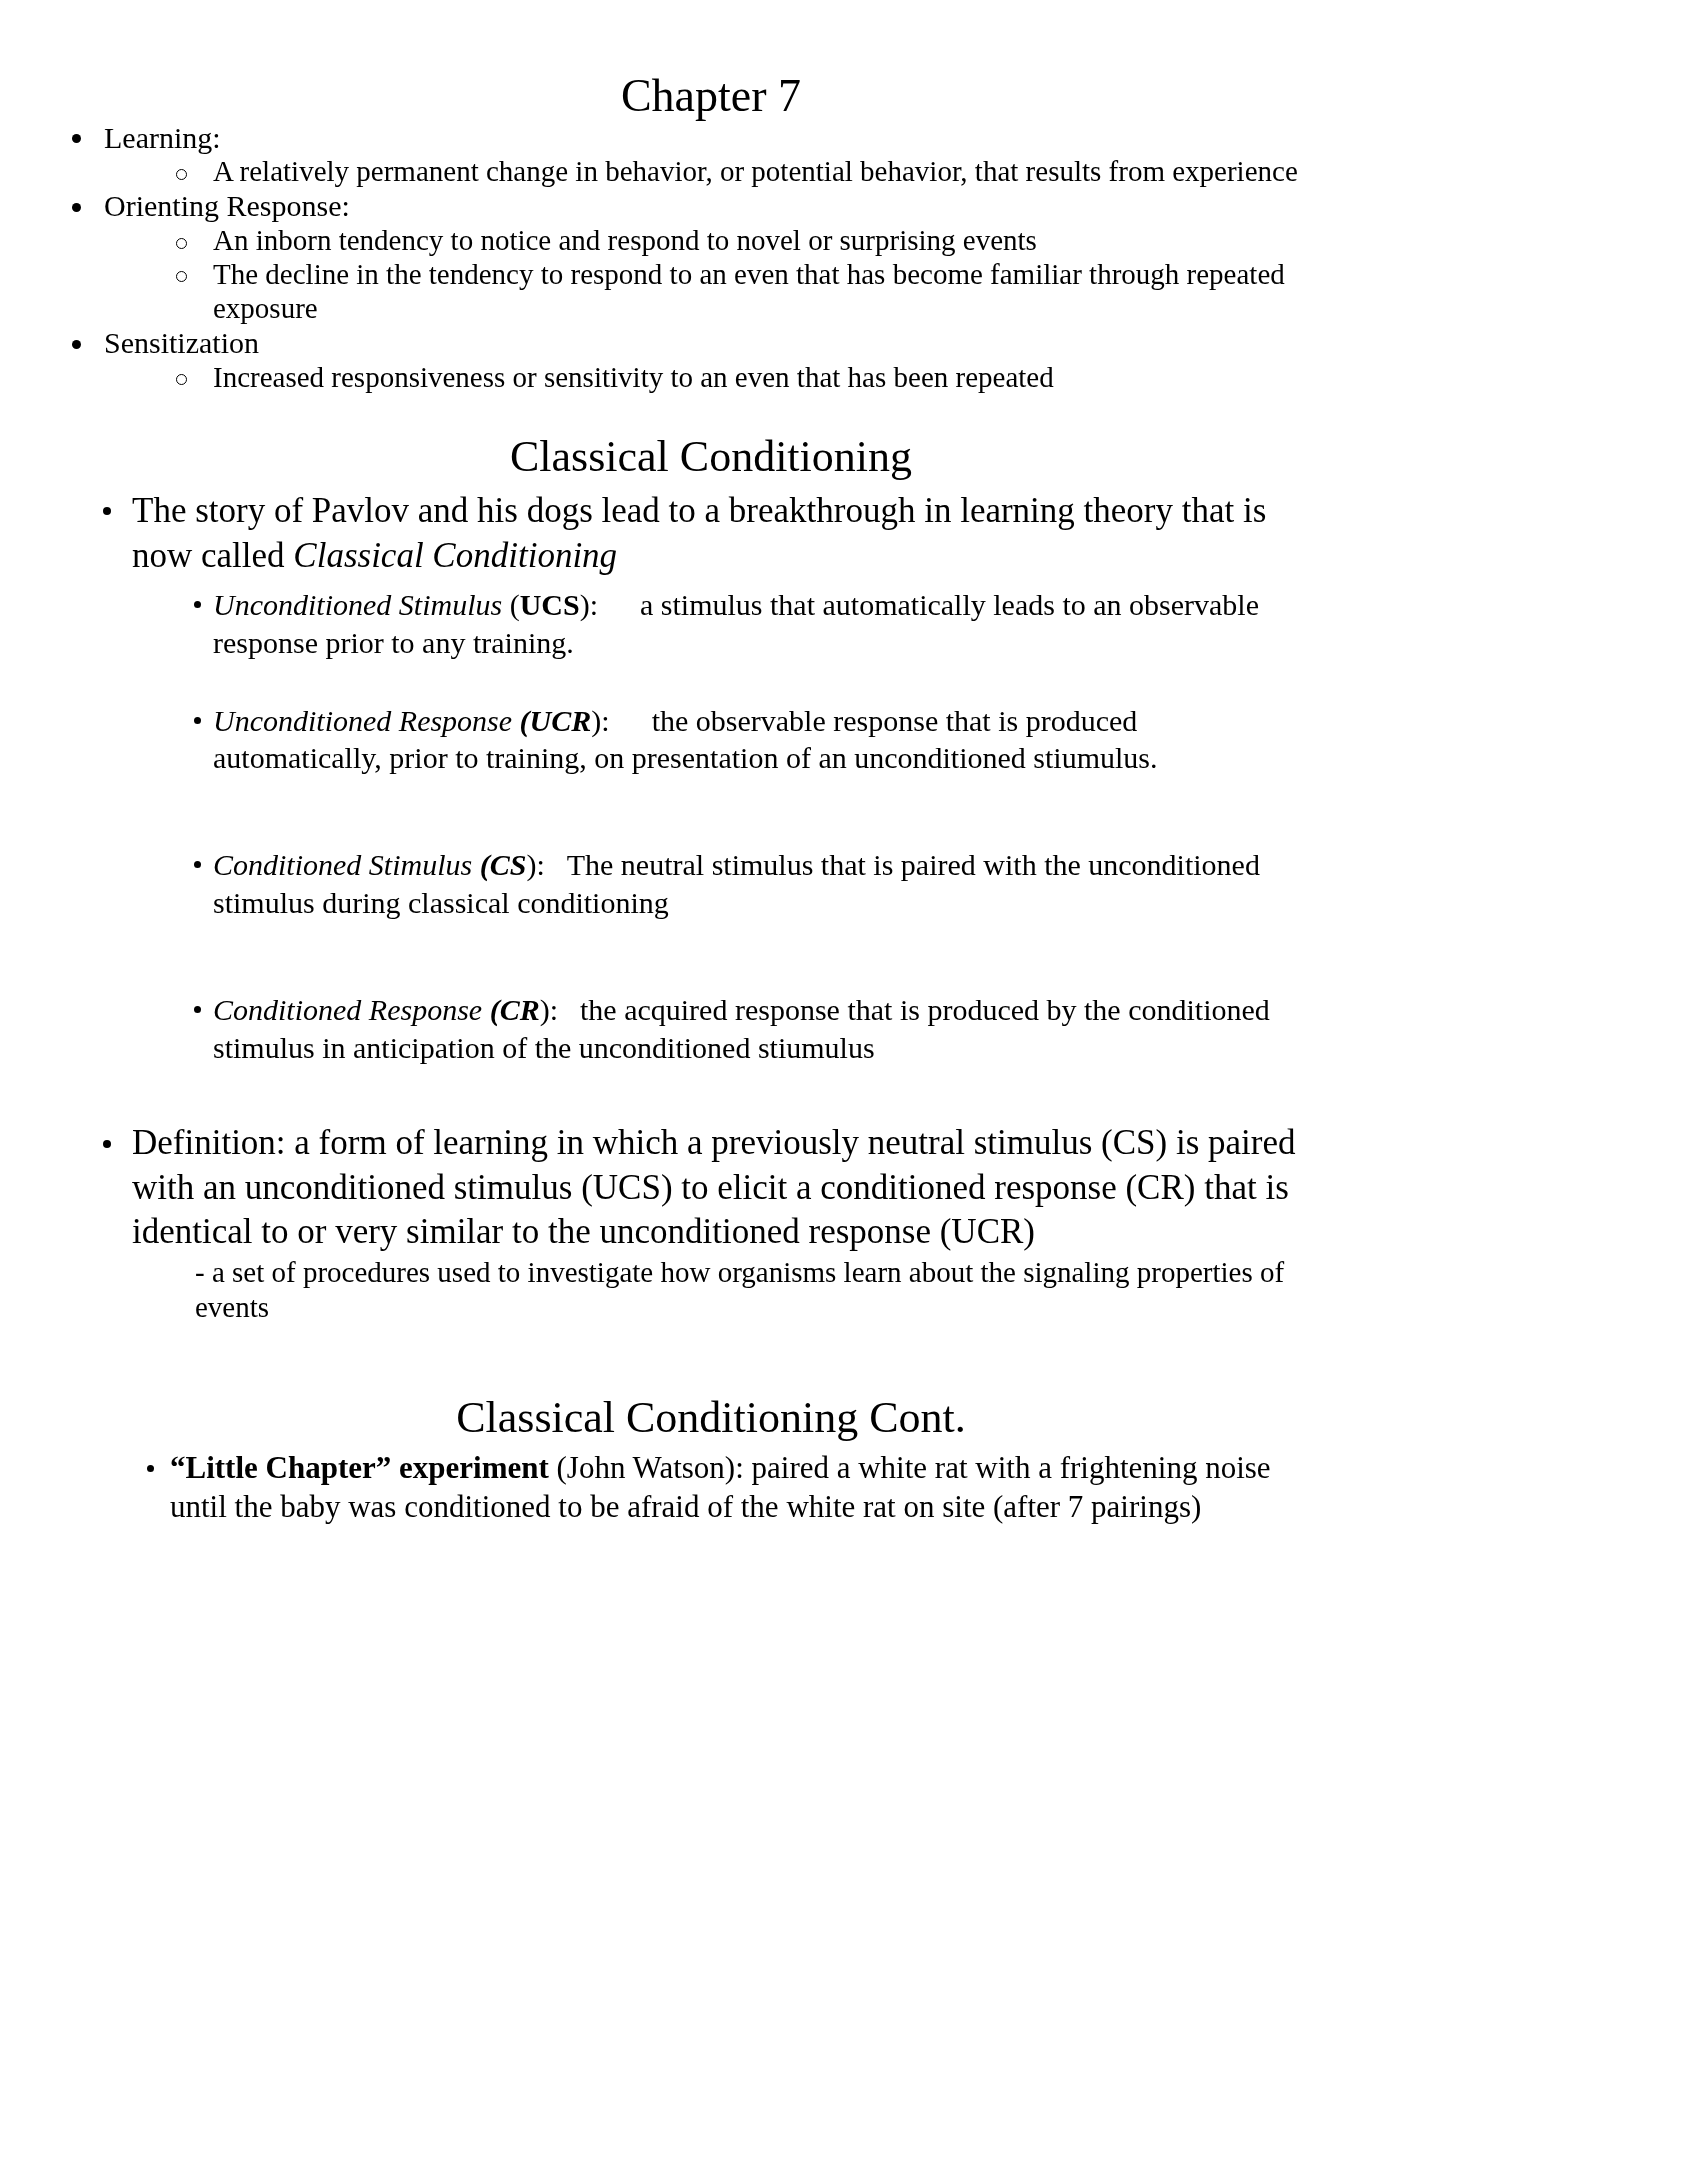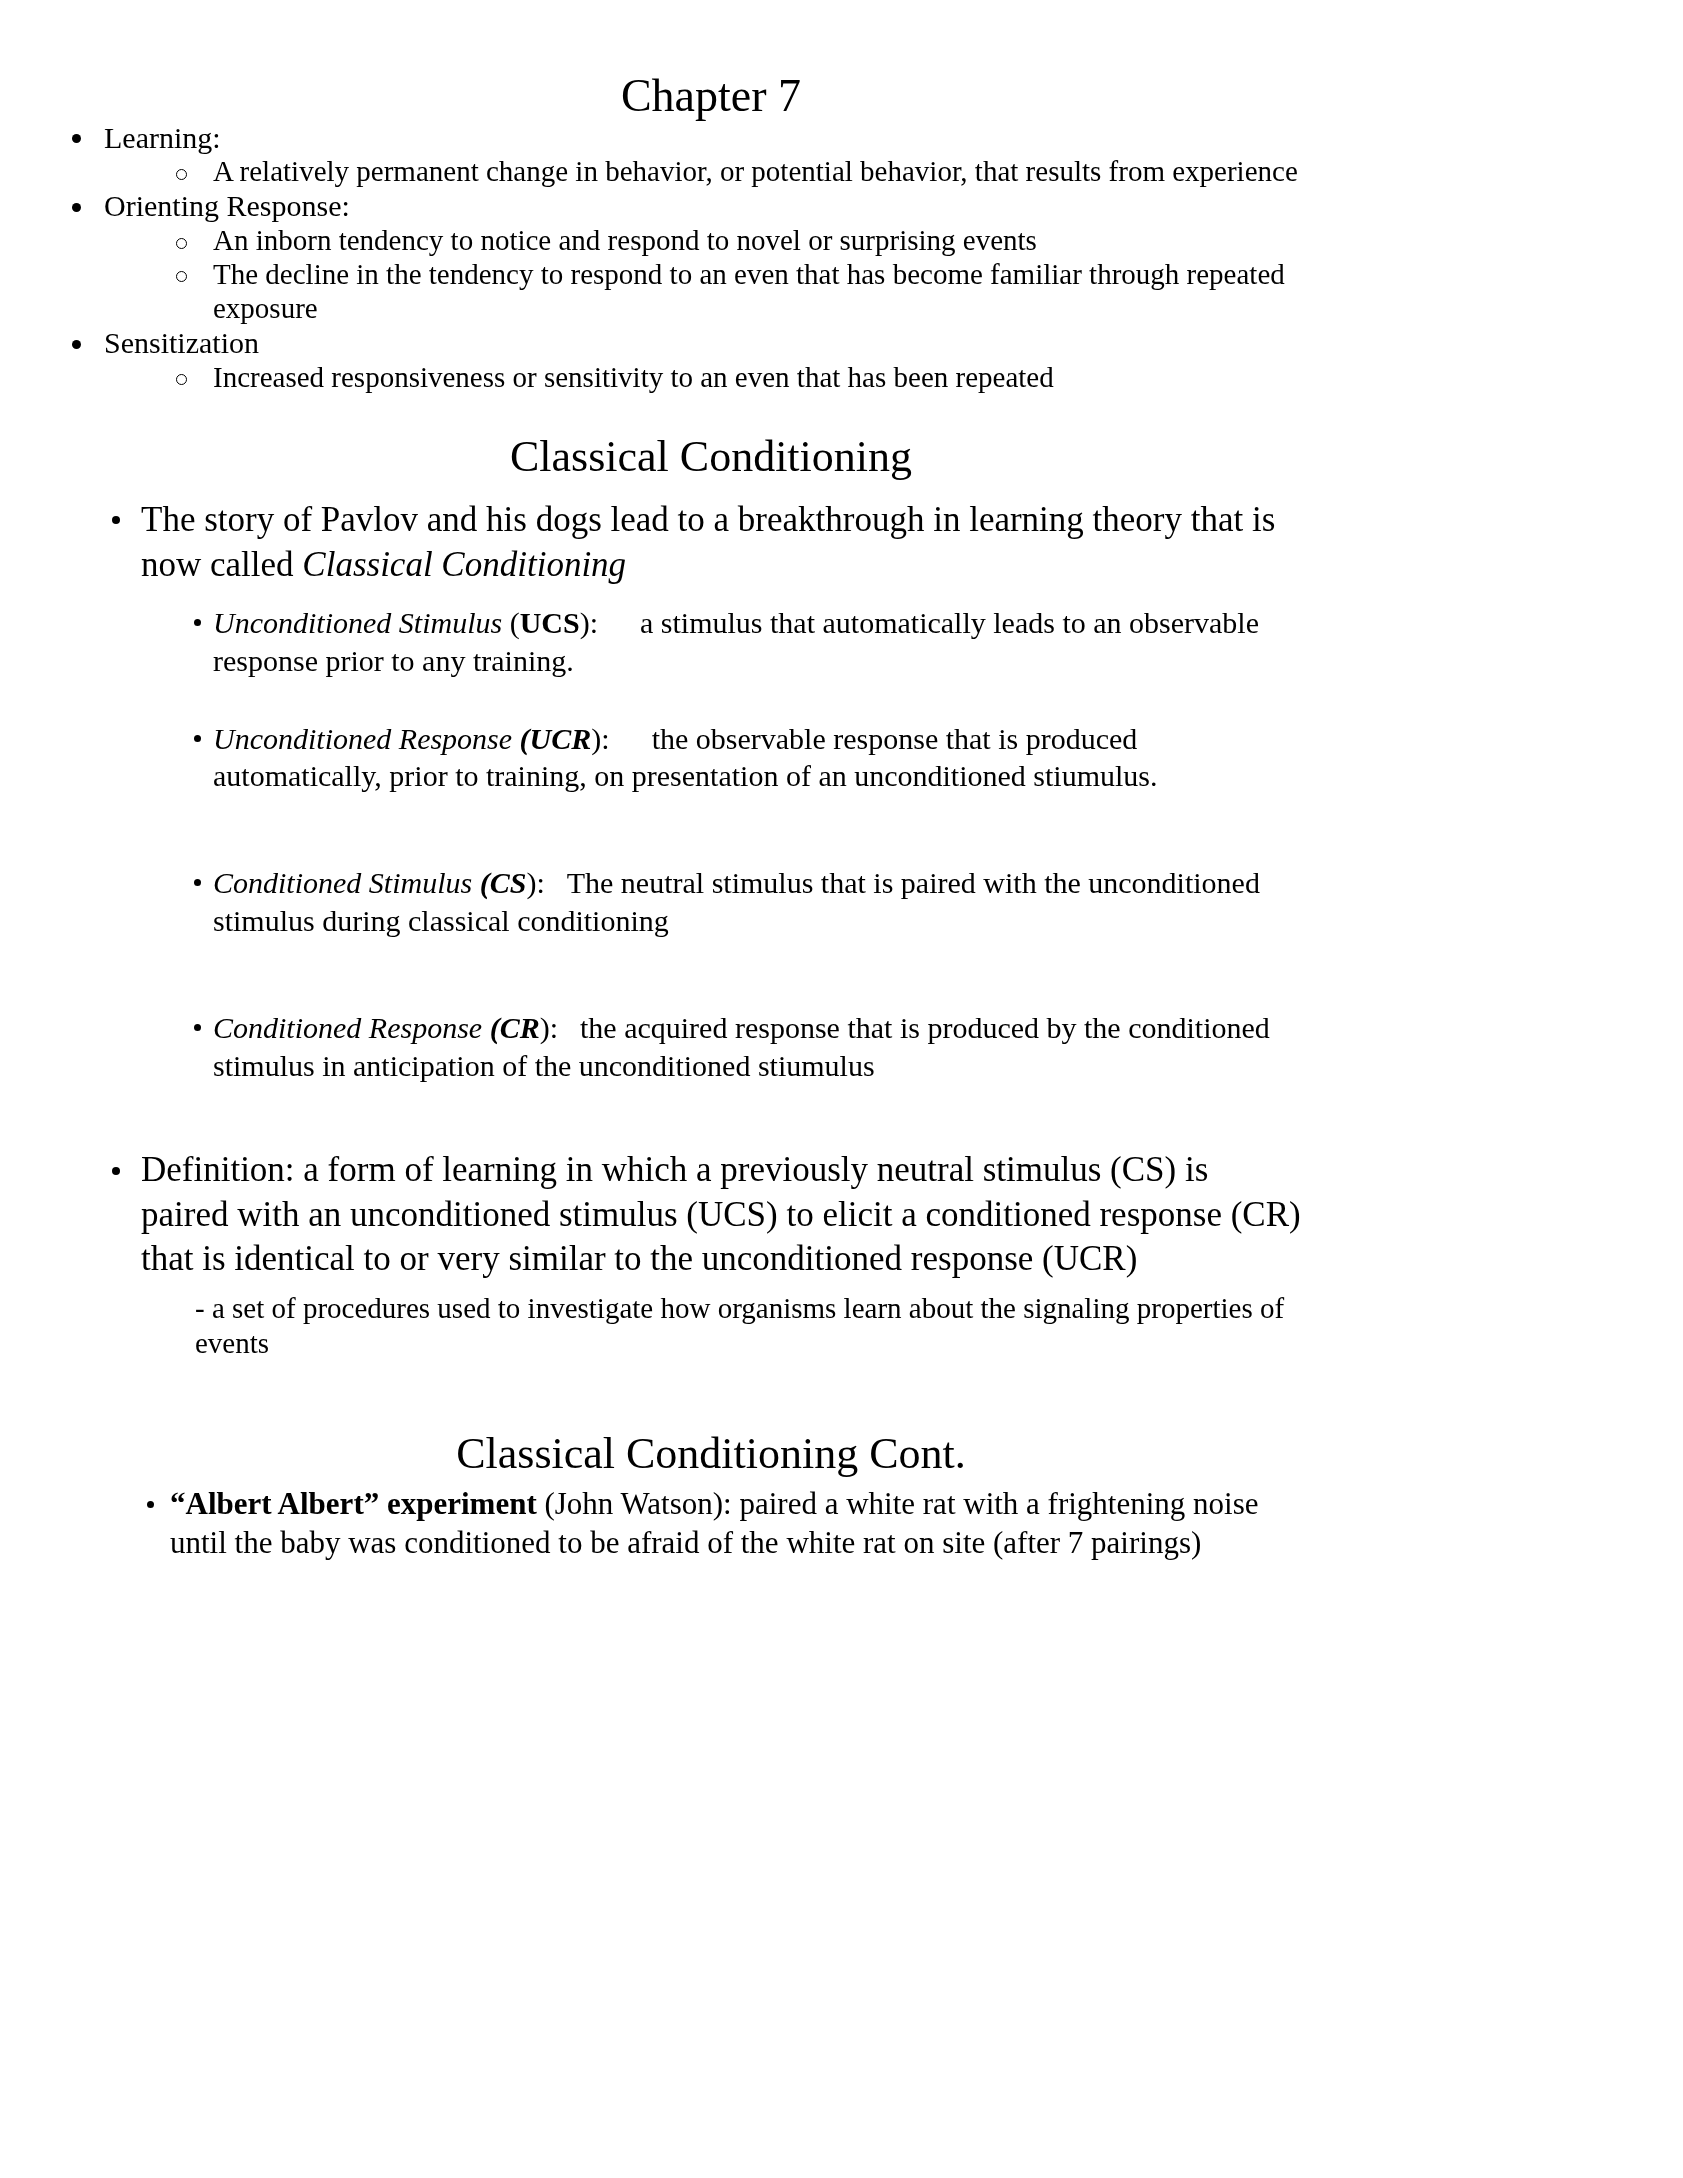--- a/index.html
+++ b/index.html
@@ -83,21 +83,21 @@
     box-sizing: border-box;
   }
 
   
   .cc-lvl1 {
     position: relative;
     padding-left: 132px;
     padding-right: 111px;
     font-size: 35px;
     line-height: 1.27;
-    margin: 9px;
+    margin: 0;
   }
   .cc-lvl1 > .bullet-dot-sm {
     position: absolute;
     left: 103px;
     top: 0.52em;
     width: 8px;
     height: 8px;
     background: #000;
     border-radius: 50%;
   }
@@ -238,17 +238,17 @@
     <span class="bullet-dot-sm"></span>
     <span>Definition: a form of learning in which a previously neutral stimulus (CS) is paired with an unconditioned stimulus (UCS) to elicit a conditioned response (CR) that is identical to or very similar to the unconditioned response (UCR)</span>
   </div>
 
   <div class="cc-dash">- a set of procedures used to investigate how organisms learn about the signaling properties of events</div>
 
   <h2 class="section-title sec2-title">Classical Conditioning Cont.</h2>
 
   <div class="cc-albert">
     <span class="bullet-dot-xs"></span>
-    <span class="bd">“Albert Albert” experiment</span><span> (John Watson): paired a white rat with a frightening noise until the baby was conditioned to be afraid of the white rat on site (after 7 pairings)</span>
+    <span class="bd">“Little Chapter” experiment</span><span> (John Watson): paired a white rat with a frightening noise until the baby was conditioned to be afraid of the white rat on site (after 7 pairings)</span>
   </div>
 
 </div>
 
 
 </body></html>

